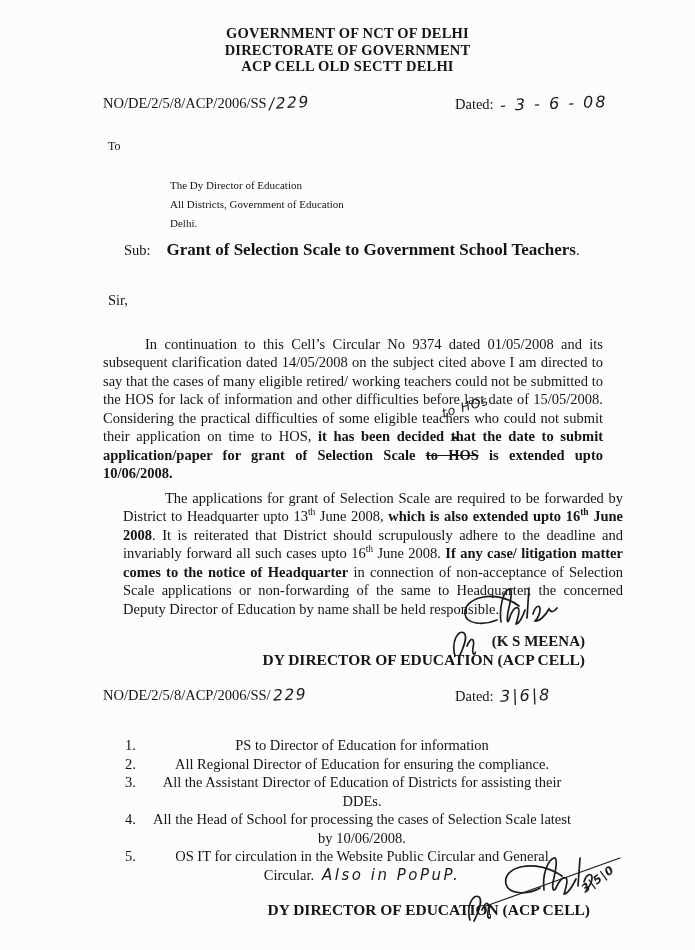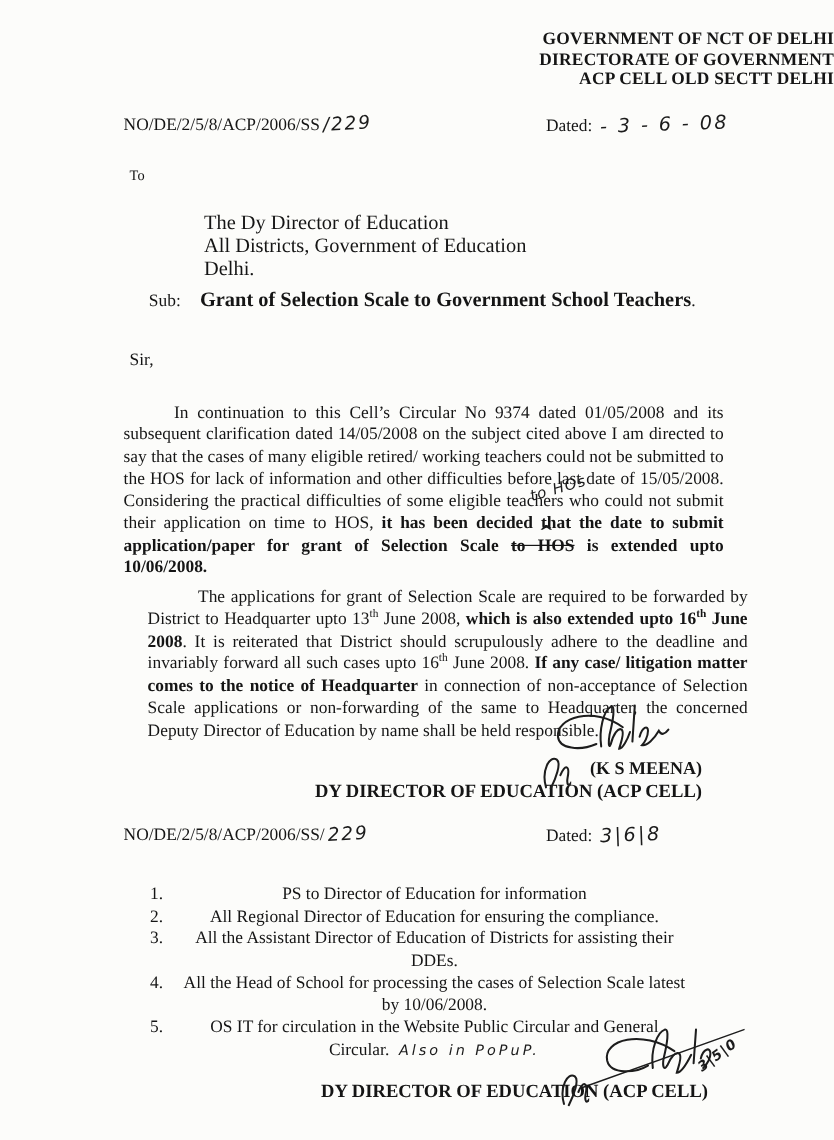--- a/index.html
+++ b/index.html
@@ -3,26 +3,26 @@
 <meta charset="utf-8">
 <style>
   html,body{margin:0;padding:0;background:#ffffff;}
   .page{
     position:relative;width:695px;height:950px;background:#fcfcfa;
     font-family:"Liberation Serif",serif;color:#151515;overflow:hidden;
   }
   b,.bold{font-weight:bold;}
   sup{font-size:9.5px;line-height:0;}
   
-  .hdr{position:absolute;top:25px;left:0;width:100%;text-align:right;
+  .hdr{position:absolute;top:25px;left:0;width:100%;text-align:center;
        font-weight:bold;font-size:14.5px;line-height:16.5px;letter-spacing:.2px;}
   .refrow{position:absolute;left:103px;width:560px;font-size:14.5px;white-space:nowrap;}
   .refrow .dated{position:absolute;left:352px;top:0;white-space:nowrap;}
   .to{position:absolute;top:139px;left:108px;font-size:12px;}
-  .addr{position:absolute;top:176px;left:170px;font-size:17px;line-height:19px;}
+  .addr{position:absolute;top:176px;left:170px;font-size:11px;line-height:19px;}
   .subrow{position:absolute;top:240px;left:124px;font-size:14.5px;}
   .subrow .subj{font-size:17px;font-weight:bold;padding-left:16px;}
   .sir{position:absolute;top:292px;left:108px;font-size:14.5px;}
   .para{position:absolute;left:103px;width:500px;font-size:14.5px;line-height:18.5px;
         text-align:justify;text-indent:42px;}
   .p1{top:320px;font-family:Liberation Serif, serif;} .p2{top:474px;margin-left:20px;}
   .strike{text-decoration:line-through;}
   
   .sig{position:absolute;text-align:right;font-weight:bold;font-size:15px;}
   .sig1{top:584px;left:255px;width:330px;}
@@ -37,21 +37,21 @@
   .sig2 .premark{left:218px;top:36px;}
   svg path{fill:none;stroke:#1d1d1d;stroke-width:1.7;stroke-linecap:round;}
   svg .thin{stroke-width:1.2;}
   
   .hand{font-family:"DejaVu Sans",sans-serif;font-style:italic;color:#1b1b1b;}
   .hw-num{display:inline-block;font-size:15.5px;letter-spacing:1.5px;transform:rotate(-3deg);padding-left:2px;}
   .hw-date{display:inline-block;font-size:16px;letter-spacing:2px;transform:rotate(-2deg);padding-left:6px;}
   .hw-insert{position:absolute;left:441px;top:399px;font-size:12.5px;letter-spacing:1px;
              transform:rotate(-16deg);z-index:3;}
   .hw-caret{position:absolute;left:449px;top:434px;font-size:15px;font-weight:bold;z-index:3;}
-  .hw-popup{font-size:12px;letter-spacing:2.5px;padding-left:8px;}
+  .hw-popup{font-size:15px;letter-spacing:2.5px;padding-left:8px;}
   .hw-diag{position:absolute;right:-26px;top:20px;font-size:11.5px;letter-spacing:1px;
            transform:rotate(-36deg);z-index:1;}
   
   .list{position:absolute;top:736px;left:125px;width:448px;font-size:14.5px;line-height:18.5px;}
   .li{display:grid;grid-template-columns:28px 1fr;}
   .li .txt{max-width:418px;text-align:center;}
 </style>
 </head>
 <body>
 

